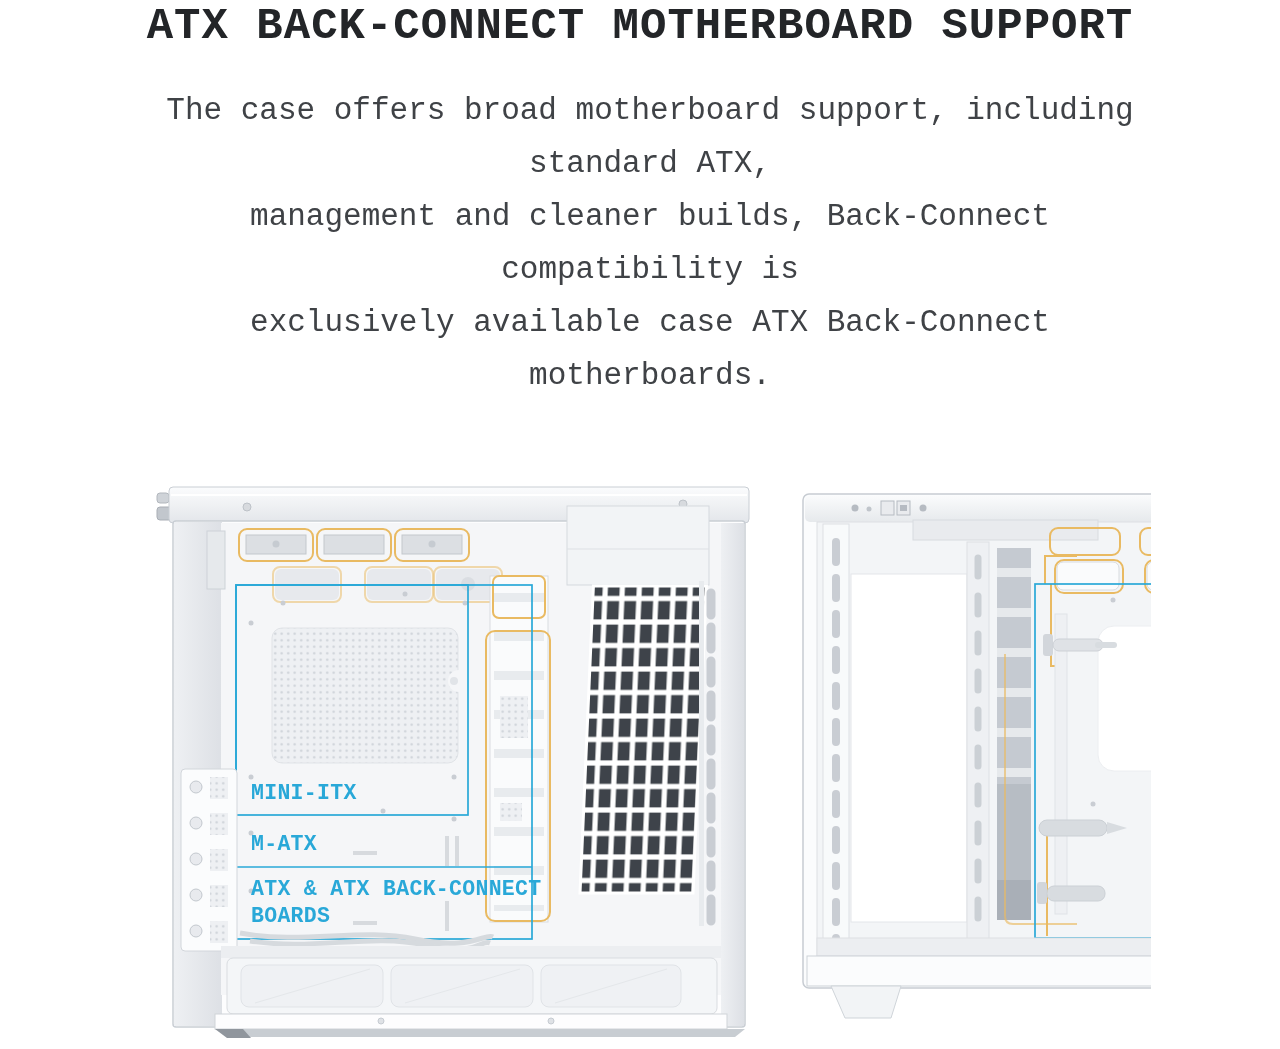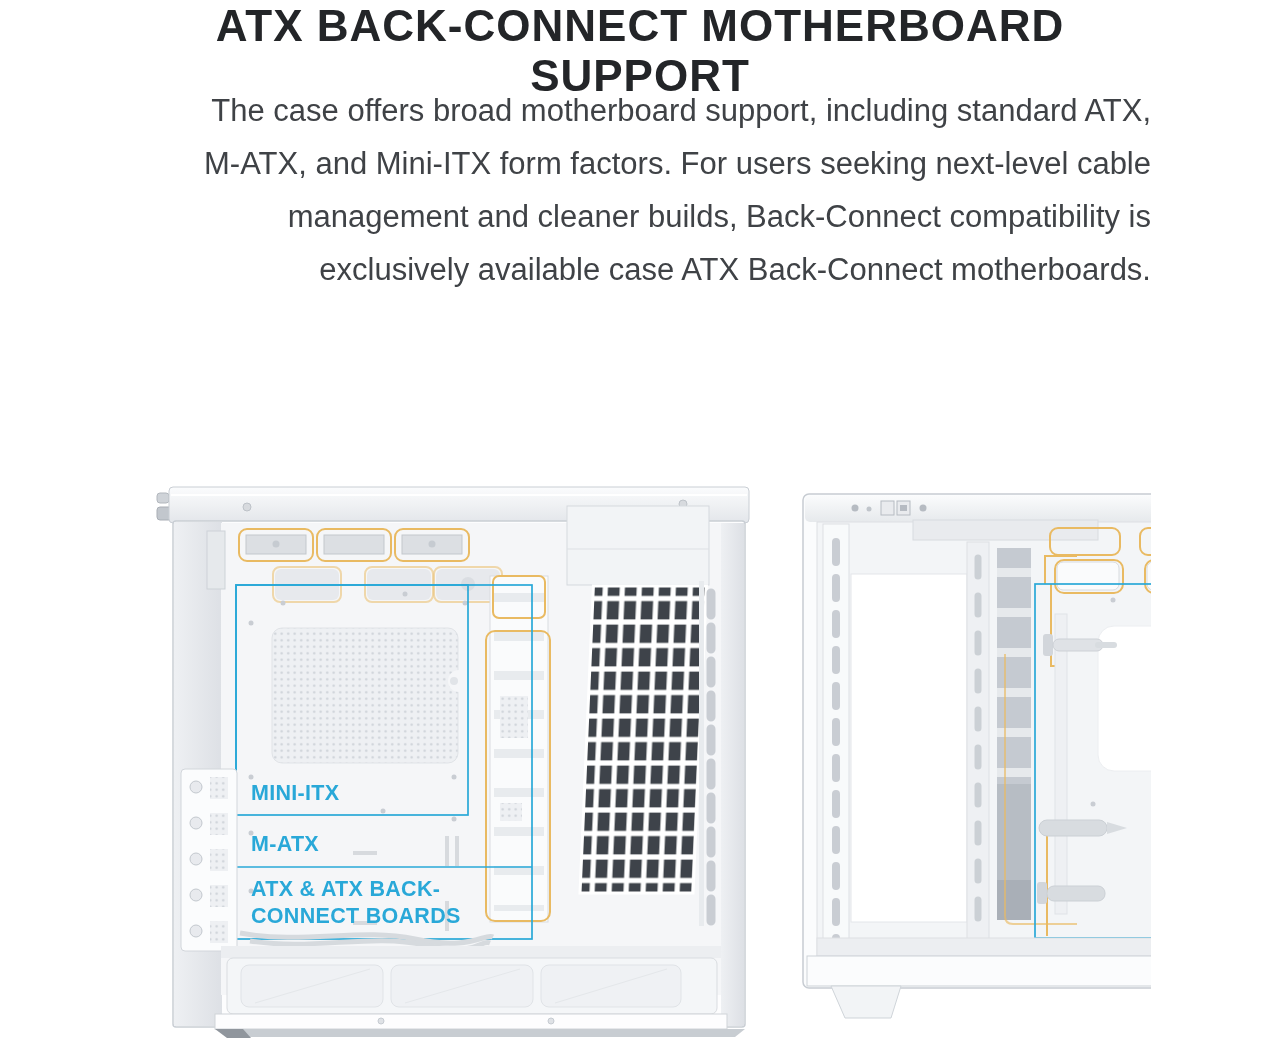--- a/index.html
+++ b/index.html
@@ -1,28 +1,28 @@
 <!DOCTYPE html>
 <html style="--annotation-cyan: #29a8d8; --highlight-gold: #e9ba62; --vent-dark: #3e434a; --heading-text: #232528; --body-text: #3f4246;"><head>
 <meta charset="utf-8">
 <style>
   html,body { margin:0; padding:0; background:#ffffff; }
   .page {
     position:relative; width:1022px; height:1049px; margin:0 auto;
     background:#ffffff; overflow:hidden;
-    font-family:Liberation Sans, sans-serif;
+    font-family:Liberation Mono, monospace;
   }
   h1.title {
     position:absolute; top:1px; left:0; width:100%; margin:0;
     text-align:center; font-size:44px; font-weight:700; letter-spacing:1px;
     color:var(--heading-text,#232528);
   }
   .para { position:absolute; top:84px; left:0; width:100%; }
   .para .line {
-    text-align:right; font-size:31px; line-height:53px;
+    text-align:center; font-size:31px; line-height:53px;
     color:var(--body-text,#3f4246); font-weight:400;margin-left:20px;
   }
   figure.fig { position:absolute; margin:16px; padding:0; }
   .fig-left  { left:10px;  top:465px; width:610px; height:584px; }
   .fig-right { left:648px; top:468px; width:632px; height:581px; }
   .fig svg { display:block; width:100%; height:100%; }
 
   .cyan-line { stroke:var(--annotation-cyan,#29a8d8); fill:none; stroke-width:1.7; }
   .gold-line { stroke:var(--highlight-gold,#e9ba62); fill:none; stroke-width:2; }
   .gold-line.faint { opacity:.65; }
@@ -38,21 +38,20 @@
 </style>
 </head>
 <body>
 
 <div class="page">
 
   <h1 class="title">ATX BACK-CONNECT MOTHERBOARD SUPPORT</h1>
 
   <div class="para">
     <div class="line">The case offers broad motherboard support, including standard ATX,</div>
-    <div class="line">M-ATX, and Mini-ITX form factors. For users seeking next-level cable</div>
     <div class="line">management and cleaner builds, Back-Connect compatibility is</div>
     <div class="line">exclusively available case ATX Back-Connect motherboards.</div>
   </div>
 
   <figure class="fig fig-left">
     <svg viewBox="0 0 610 584">
       <defs>
         <pattern id="mesh" width="6.5" height="6.5" patternUnits="userSpaceOnUse">
           <rect width="6.5" height="6.5" fill="#eef0f3"></rect>
           <circle cx="3.2" cy="3.2" r="1.2" fill="#cdd2d8"></circle>

